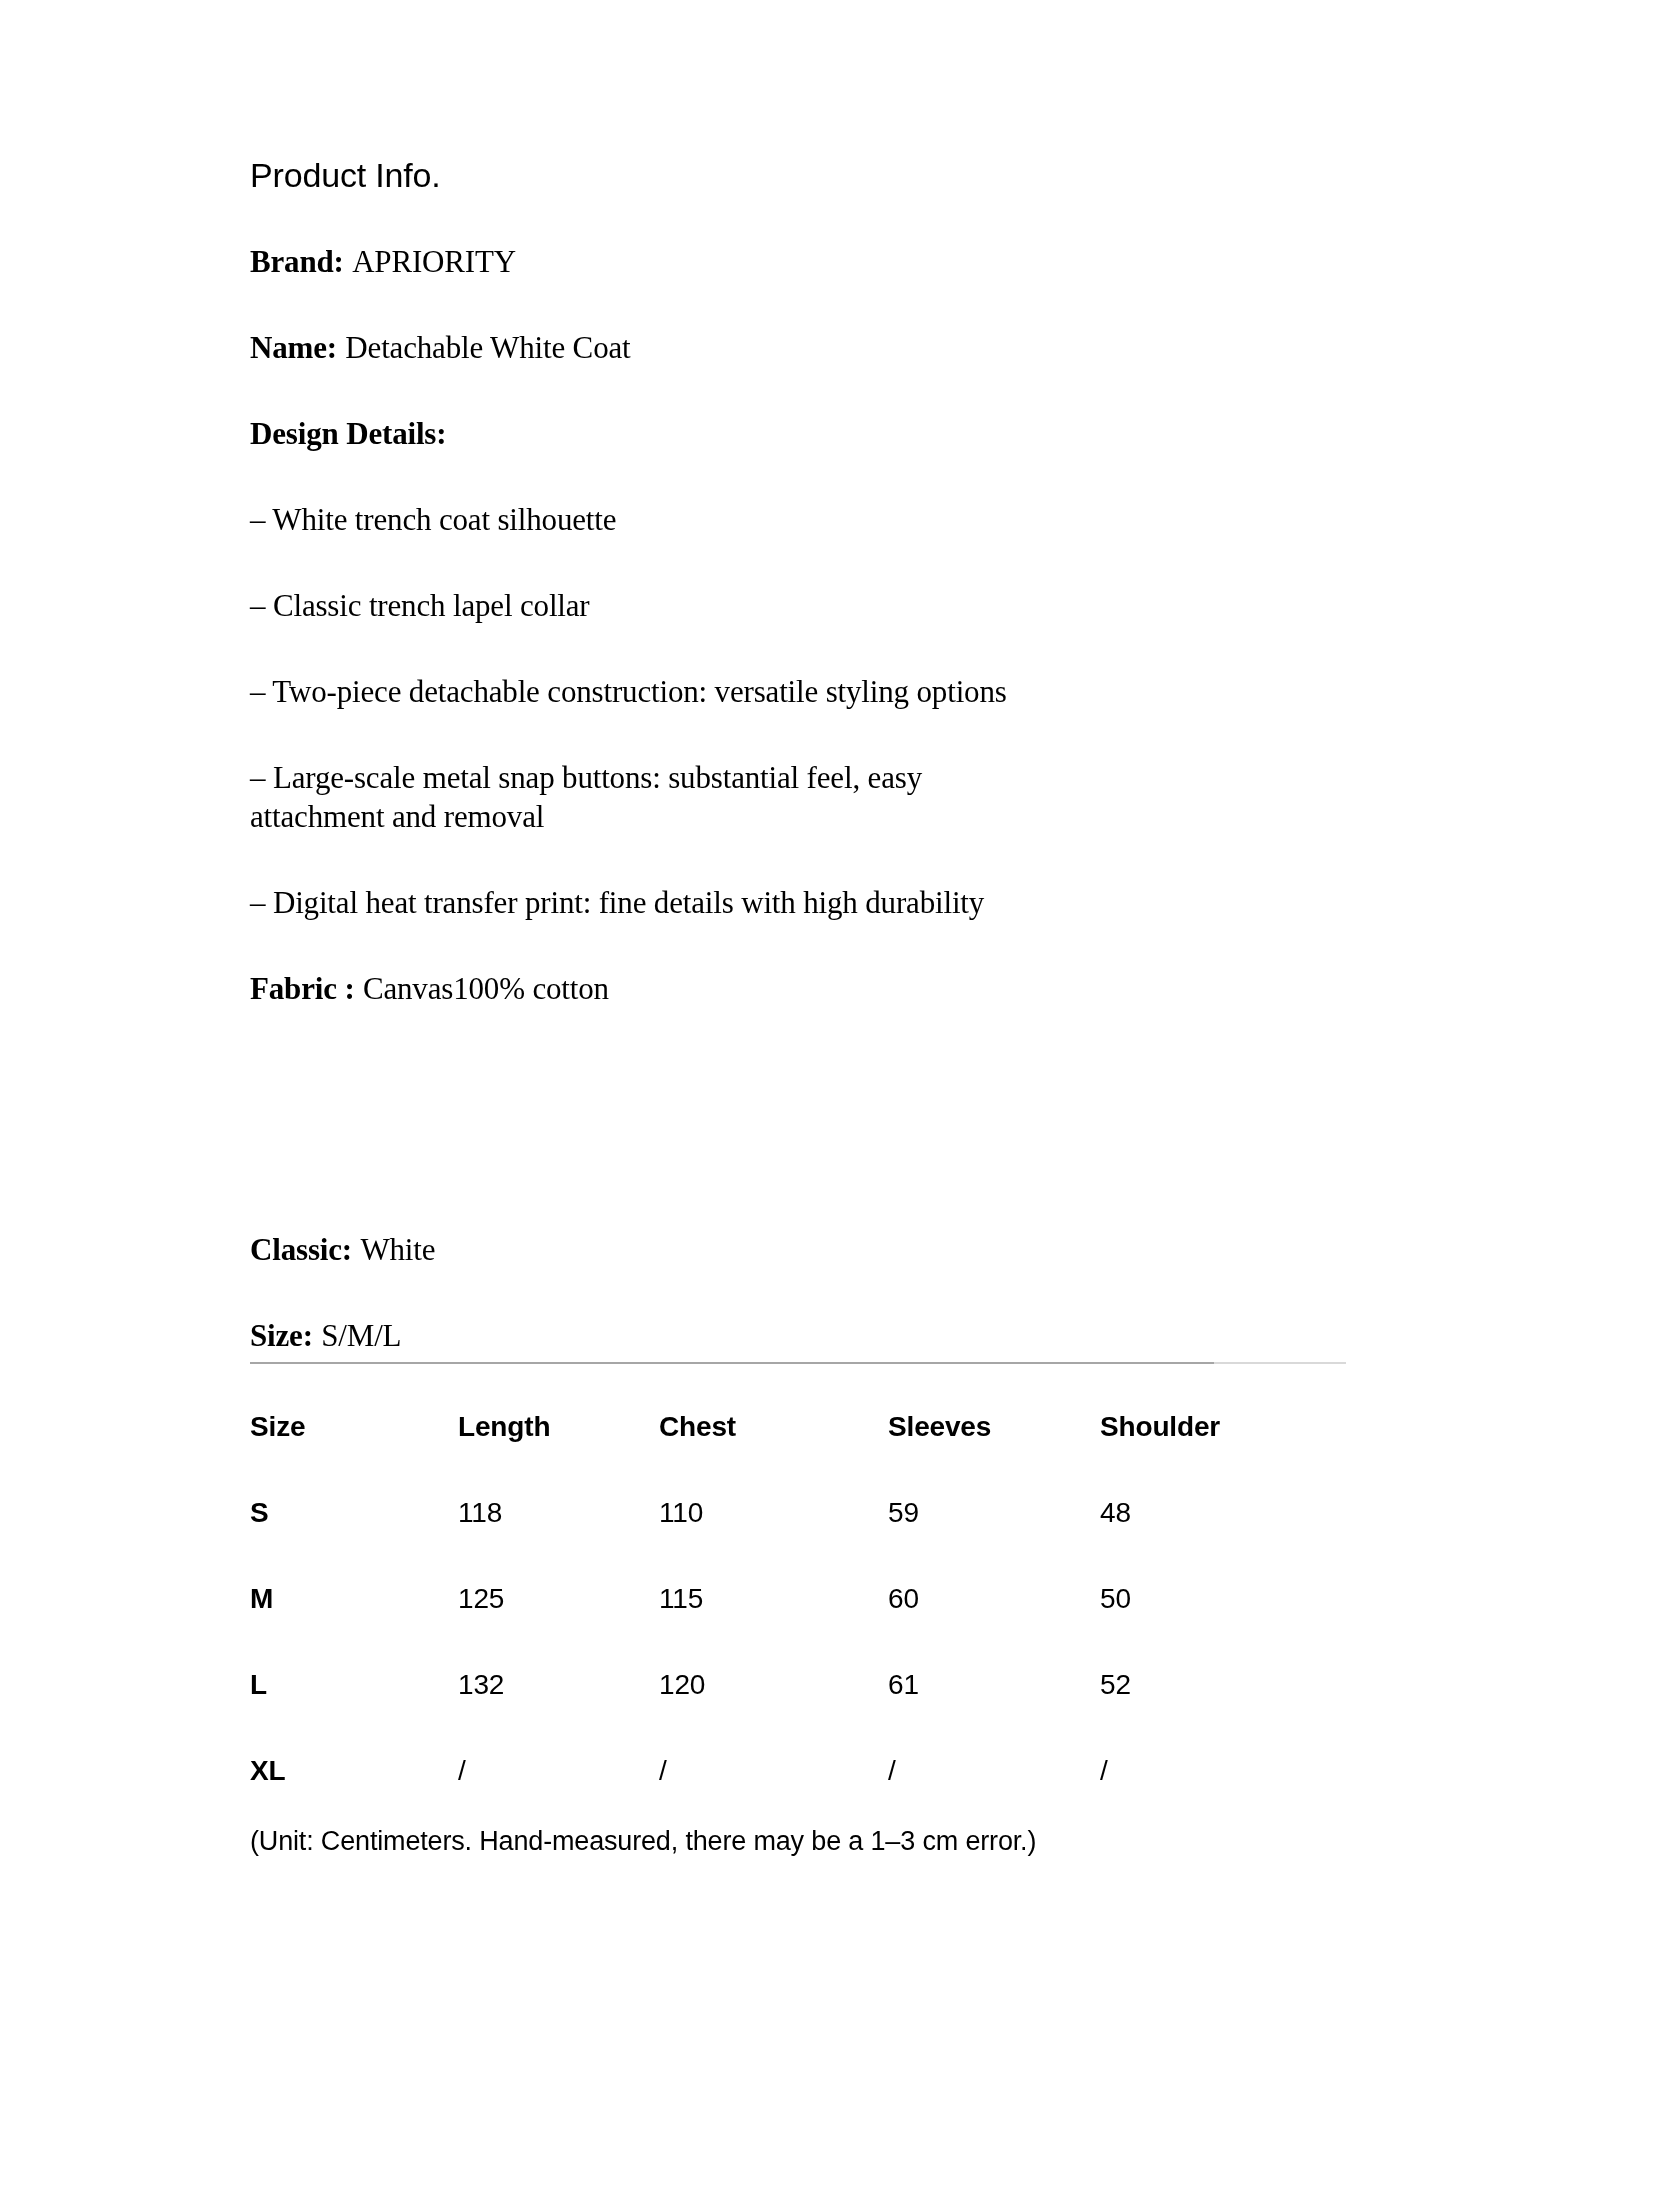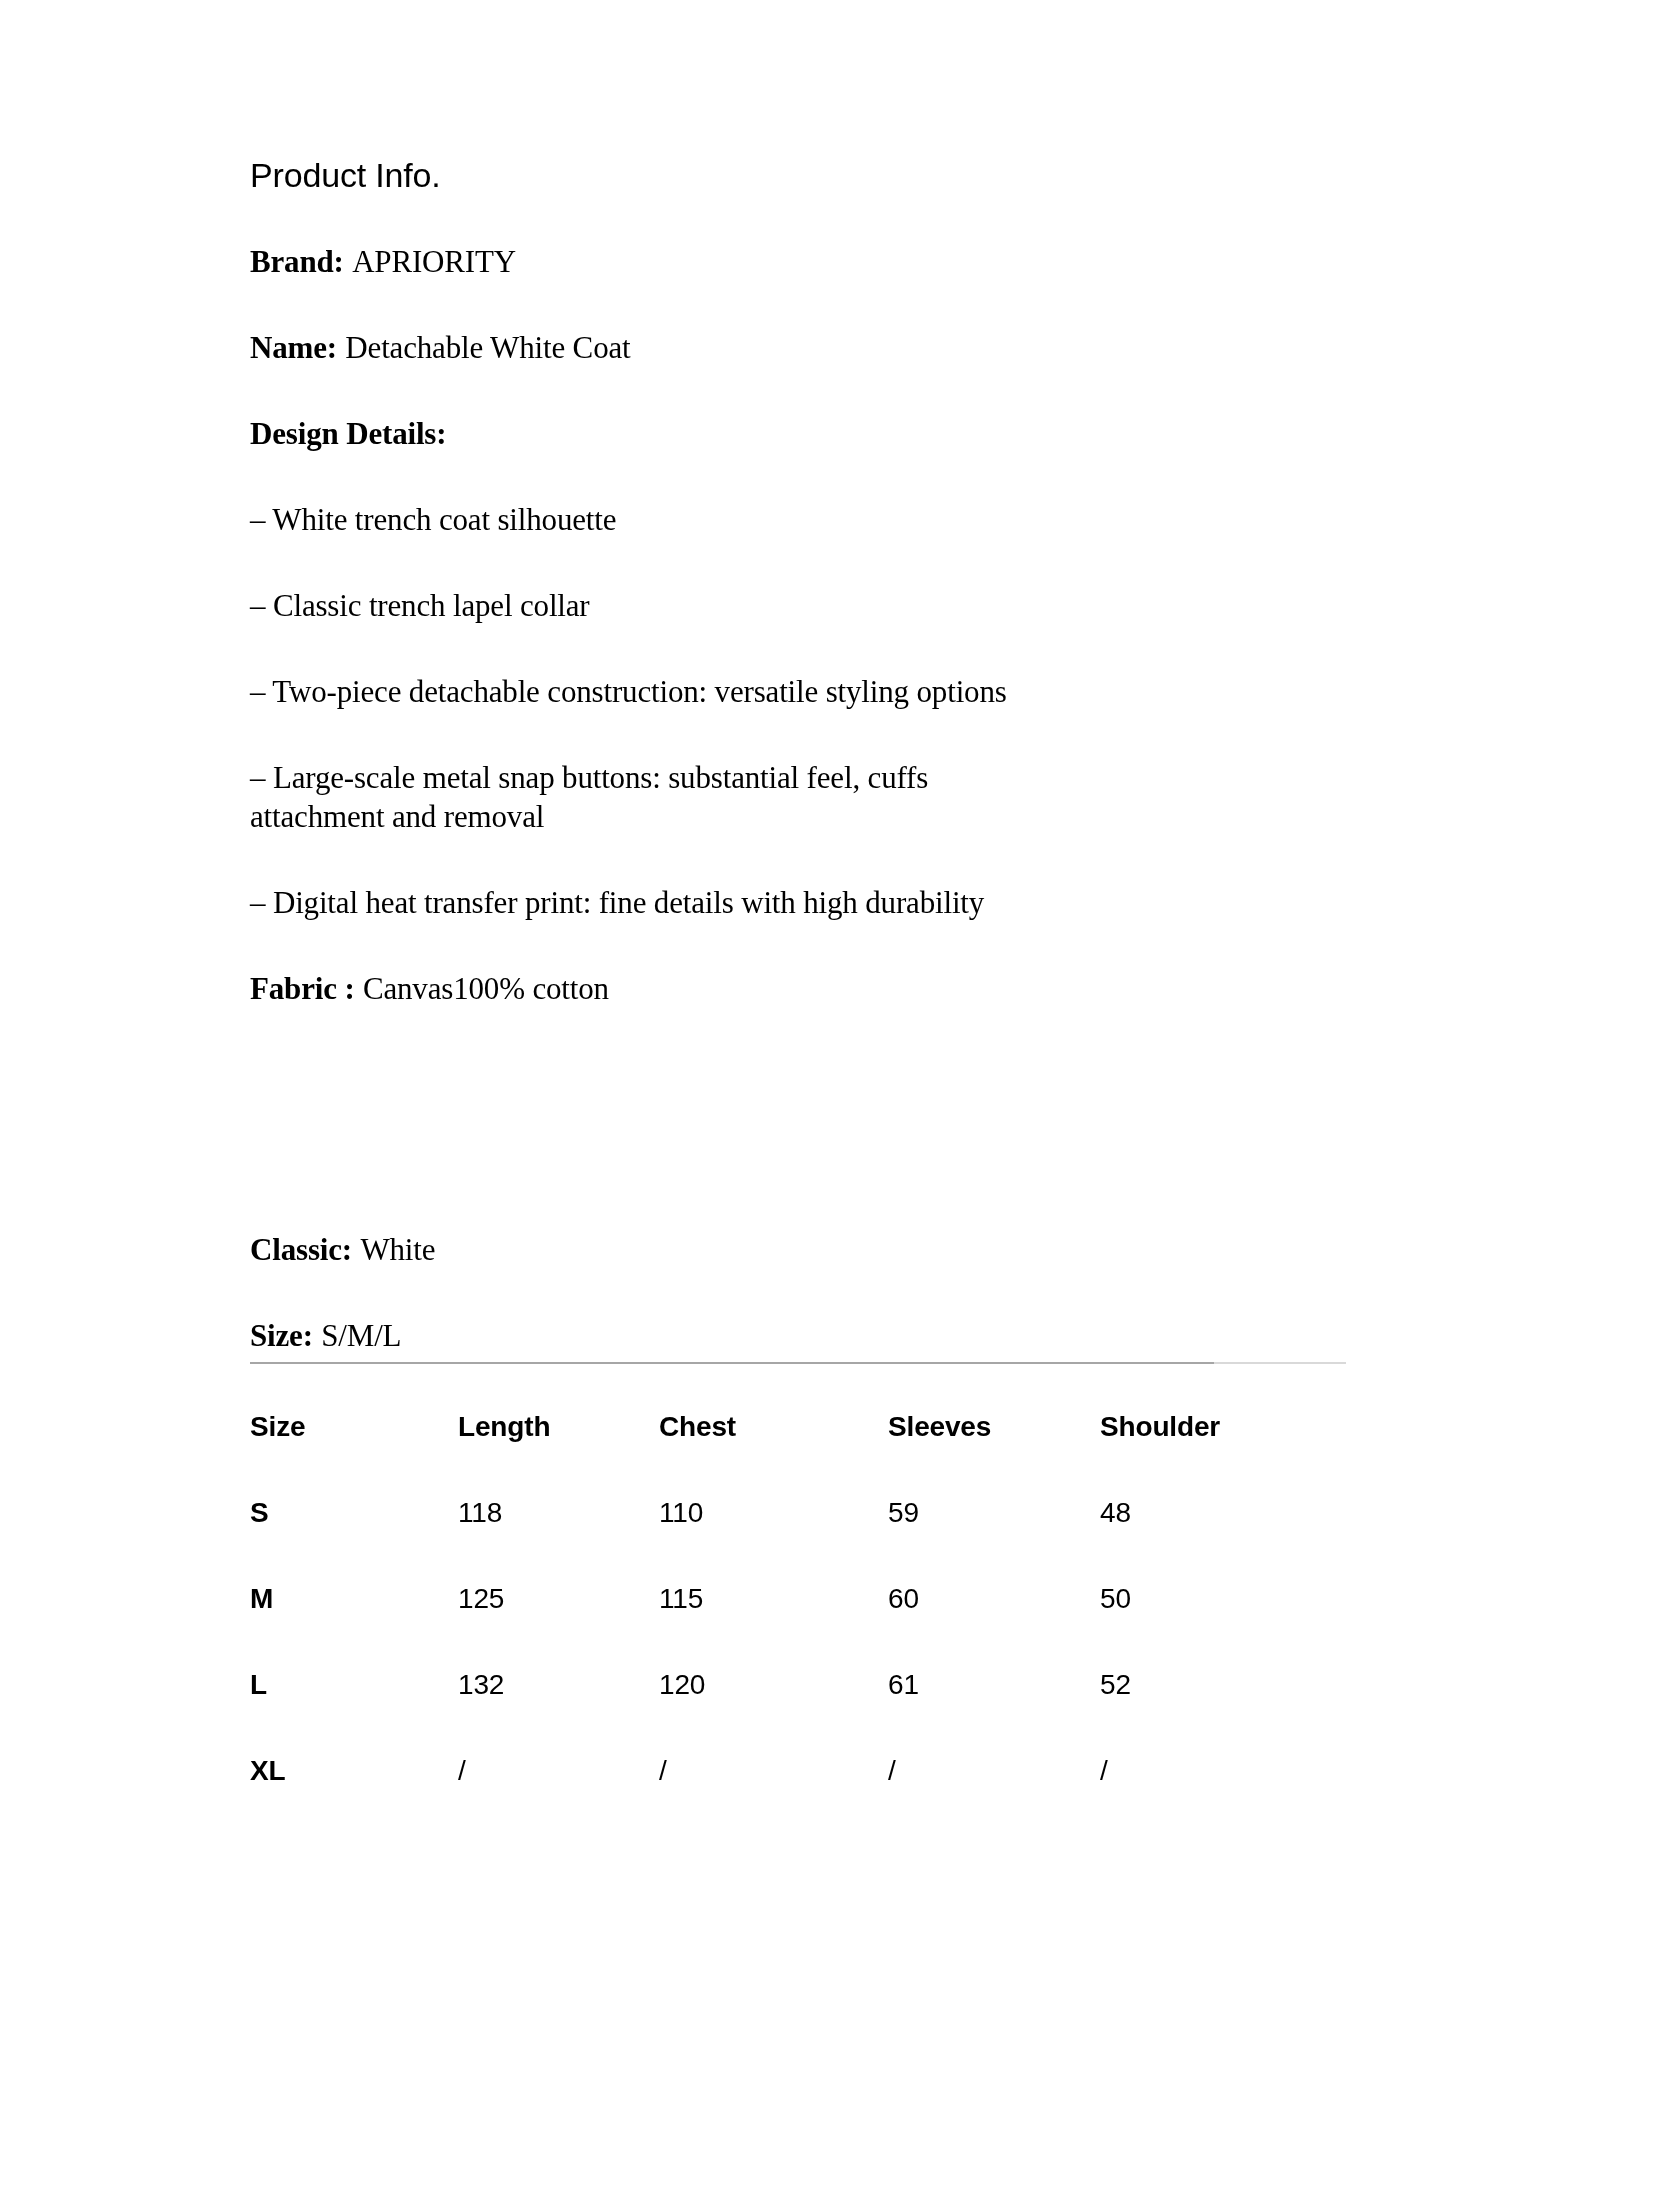--- a/index.html
+++ b/index.html
@@ -84,21 +84,21 @@
     <span class="lbl">Name:</span><span class="val">Detachable White Coat</span>
   </p>
 
   <p class="para">
     <span class="lbl">Design Details:</span>
   </p>
 
   <p class="para bullet">– White trench coat silhouette</p>
   <p class="para bullet">– Classic trench lapel collar</p>
   <p class="para bullet">– Two-piece detachable construction: versatile styling options</p>
-  <p class="para bullet">– Large-scale metal snap buttons: substantial feel, cuffs attachment and removal</p>
+  <p class="para bullet">– Large-scale metal snap buttons: substantial feel, easy attachment and removal</p>
   <p class="para bullet">– Digital heat transfer print: fine details with high durability</p>
 
   <p class="para">
     <span class="lbl">Fabric :</span><span class="val">Canvas100% cotton</span>
   </p>
 
   <div class="spacer"></div>
 
   <p class="para">
     <span class="lbl">Classic:</span><span class="val">White</span>
@@ -147,15 +147,16 @@
     <div class="trow">
       <div class="cell rowlabel">XL</div>
       <div class="cell">/</div>
       <div class="cell">/</div>
       <div class="cell">/</div>
       <div class="cell">/</div>
     </div>
 
   </div>
 
+  <p class="note">(Unit: Centimeters. Hand-measured, there may be a 1–3 cm error.)</p>
 
 </div>
 
 
 </body></html>

